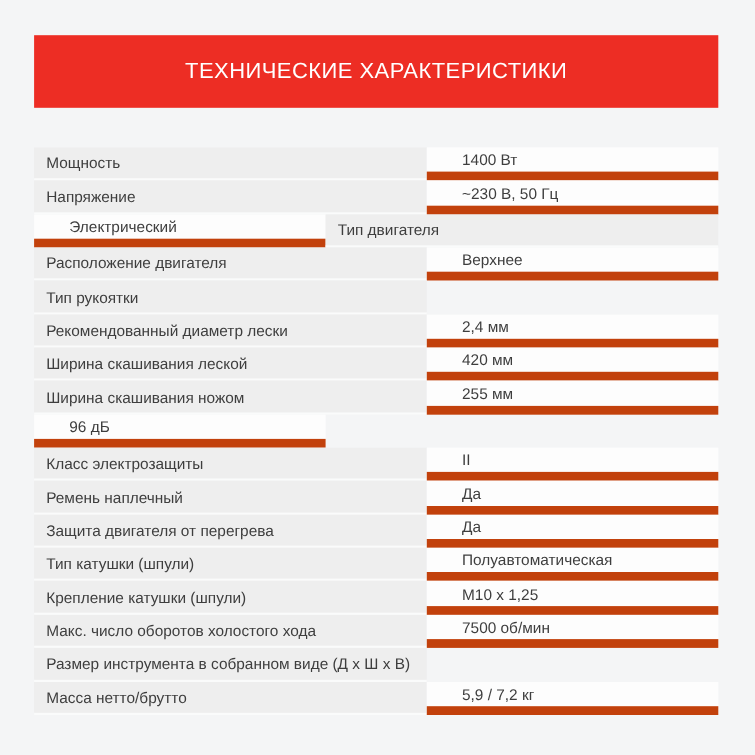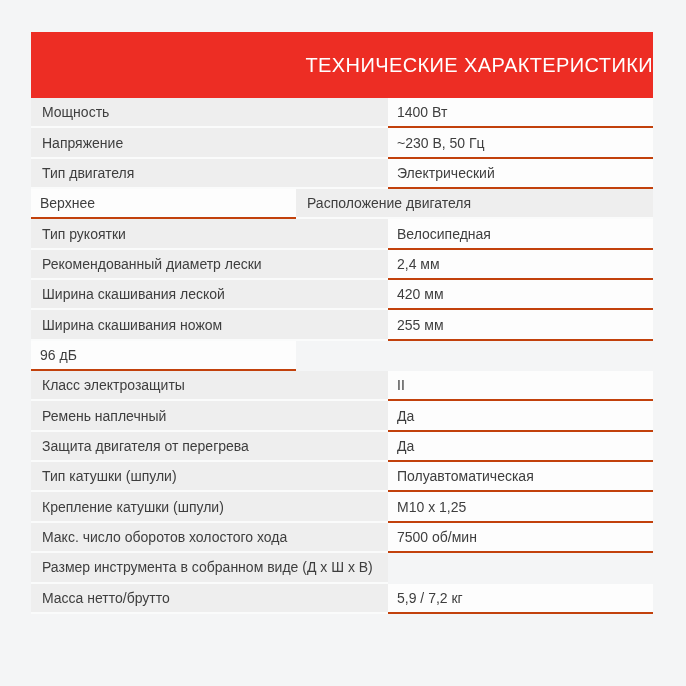--- a/index.html
+++ b/index.html
@@ -27,20 +27,21 @@
     display: flex;
     align-items: center;
     justify-content: center;
     font-size: 20px;
     font-weight: 400;
     letter-spacing: 0.4px;
     text-transform: uppercase;
   }
   .spec-rows {
     display: block;
+    margin-top: 36px;
   }
   .row {
     display: flex;
     height: 30.35px;
     box-sizing: border-box;
   }
   .cell {
     display: flex;
     align-items: center;
     box-sizing: border-box;
@@ -52,52 +53,51 @@
   .cell.label {
     width: 57.4%;
     background: #eeeeee;
     border-bottom: 2px solid #fafbfb;
     padding-left: 11px;
     padding-right: 6px;
   }
   .cell.value {
     width: 42.6%;
     background: #fdfdfd;
-    border-bottom: 2px solid #c2410c;
-    padding-left: 9px;
+    border-bottom: 8px solid #c2410c;
+    padding-left: 32px;
     padding-right: 6px;
   }
 </style>
 </head>
 <body style="background: rgb(244, 245, 246);">
 
 <div class="spec-card">
-  <div class="spec-header" style="background: rgb(237, 45, 36); color: rgb(255, 255, 255); justify-content: flex-end;">
+  <div class="spec-header" style="background: rgb(237, 45, 36); color: rgb(255, 255, 255);">
     <span>ТЕХНИЧЕСКИЕ ХАРАКТЕРИСТИКИ</span>
   </div>
   <div class="spec-rows">
       <div class="row">
         <div class="cell label">Мощность</div>
         <div class="cell value">1400 Вт</div>
       </div>
       <div class="row">
         <div class="cell label">Напряжение</div>
         <div class="cell value">~230 В, 50 Гц</div>
       </div>
       <div class="row">
+        <div class="cell value">Электрический</div>
         <div class="cell label">Тип двигателя</div>
-        <div class="cell value">Электрический</div>
       </div>
       <div class="row">
+        <div class="cell label">Расположение двигателя</div>
         <div class="cell value">Верхнее</div>
-        <div class="cell label">Расположение двигателя</div>
       </div>
       <div class="row">
         <div class="cell label">Тип рукоятки</div>
-        <div class="cell value">Велосипедная</div>
       </div>
       <div class="row">
         <div class="cell label">Рекомендованный диаметр лески</div>
         <div class="cell value">2,4 мм</div>
       </div>
       <div class="row">
         <div class="cell label">Ширина скашивания леской</div>
         <div class="cell value">420 мм</div>
       </div>
       <div class="row">

